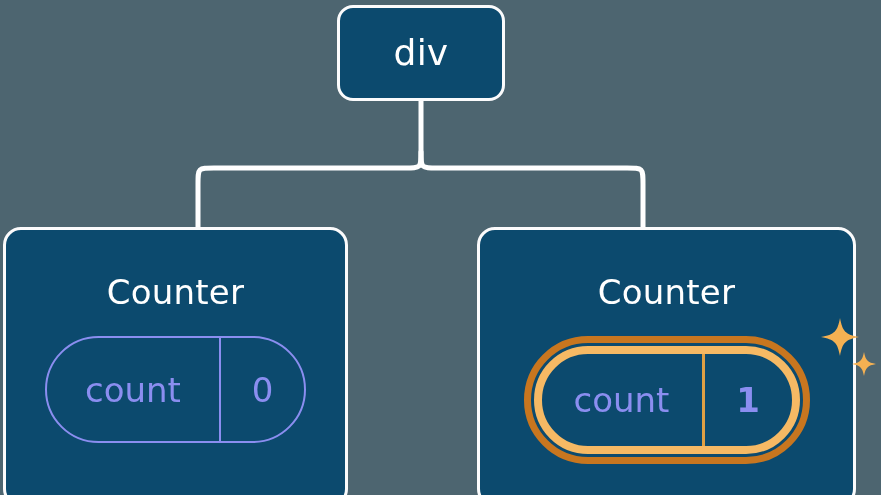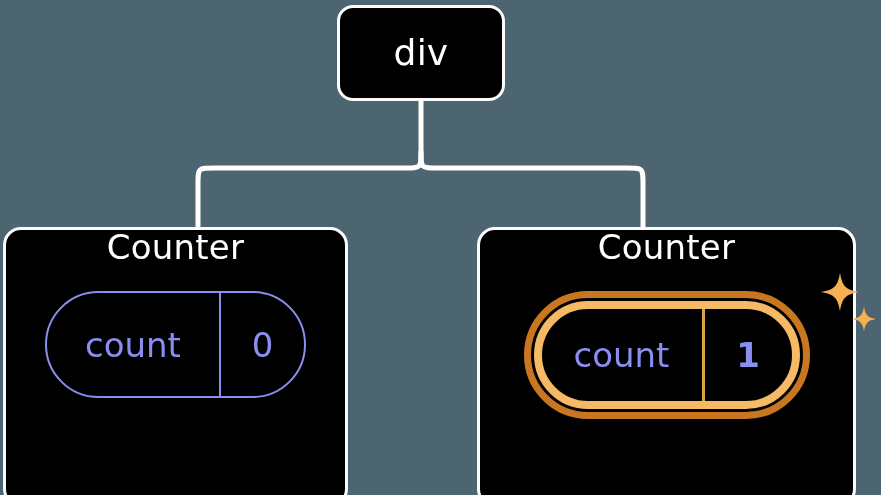--- a/index.html
+++ b/index.html
@@ -28,21 +28,21 @@
     top: 0;
     width: 881px;
     height: 495px;
     pointer-events: none;
   }
 
   
   .node {
     position: absolute;
     box-sizing: border-box;
-    background: #000000;
+    background: #0c4a6e;
     border: 3px solid #fbfbfc;
     border-radius: 16px;
   }
 
   .node-root {
     left: 337px;
     top: 5px;
     width: 168px;
     height: 96px;
     display: flex;
@@ -64,20 +64,21 @@
     flex-direction: column;
     align-items: center;
   }
   .node-child.left  { left: 3px;   width: 345px; }
   .node-child.right { left: 477px; width: 379px; }
 
   .node-child .node-title {
     color: #ffffff;
     font-size: 34px;
     line-height: 1;
+    margin-top: 45px;
     letter-spacing: 0.2px;
   }
 
   
   .pill-wrap {
     position: relative;
     margin-top: 27px;
     display: flex;
     align-items: flex-end;
     justify-content: center;

